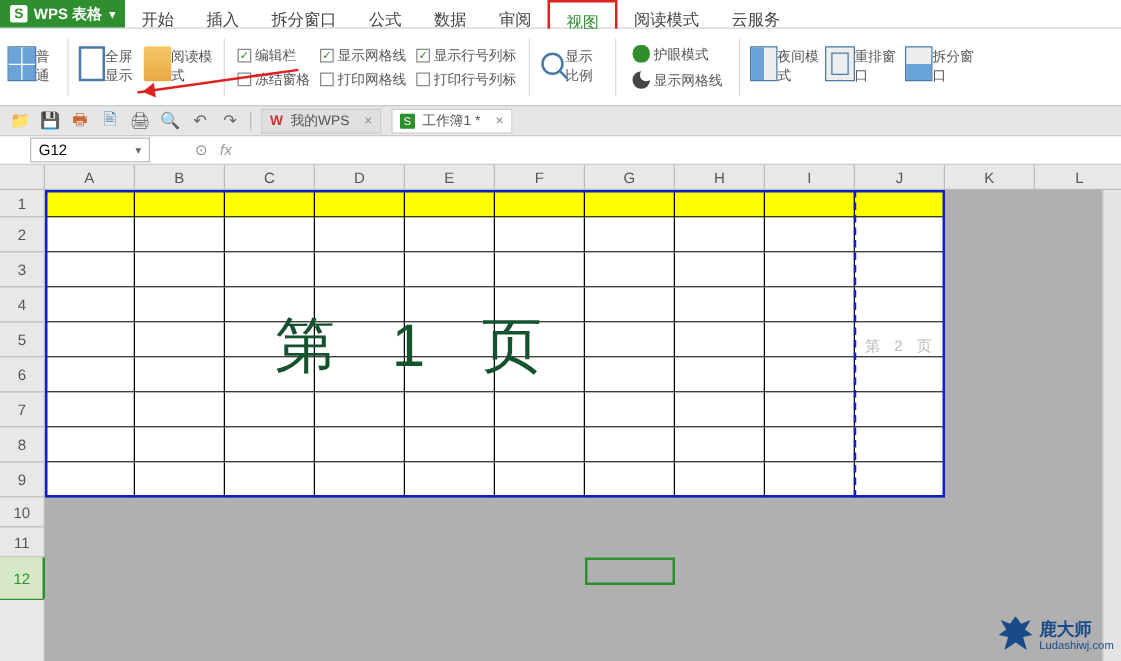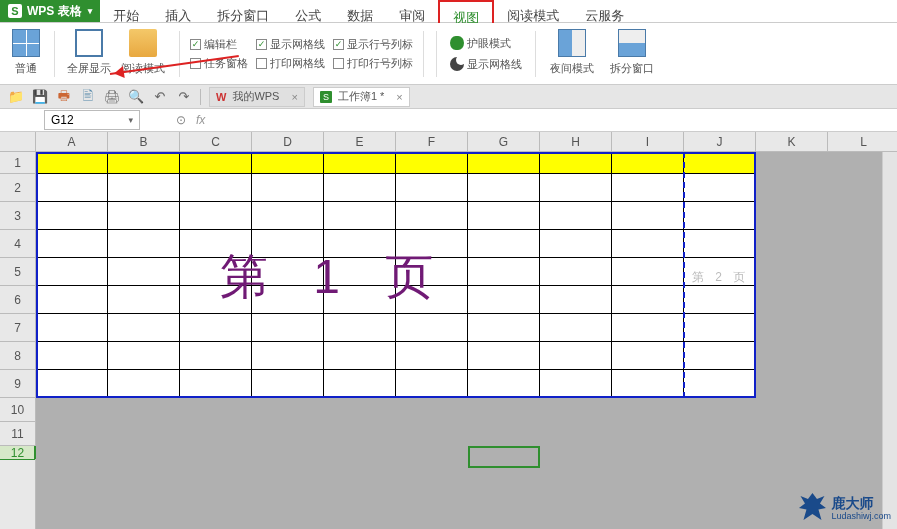--- a/index.html
+++ b/index.html
@@ -10,21 +10,21 @@
   .app-brand { display: flex; align-items: center; background: #2f8f2f; color: #fff; padding: 0 8px; font-size: 12px; font-weight: bold; }
   .app-brand .s-logo { width: 14px; height: 14px; background: #fff; color: #2f8f2f; font-weight: bold; display: inline-flex; align-items: center; justify-content: center; margin-right: 5px; border-radius: 2px; font-size: 11px; }
   .app-brand .dd { margin-left: 6px; font-size: 9px; }
   .menu-tabs { display: flex; align-items: stretch; }
   .menu-tab { padding: 16px 13px; font-size: 13px; color: #444; display: flex; align-items: center; cursor: pointer; }
   .menu-tab.highlighted { border: 2px solid #d22; color: #2f8f2f; }
 
   
   .ribbon { height: 62px; background: #fff; display: flex; align-items: center; padding: 2px 6px; gap: 4px; border-bottom: 1px solid #ccc; position: relative; }
   .rgroup { display: flex; align-items: center; height: 100%; }
-  .rbtn-big { width: 40px; display: flex; flex-direction: column; align-items: center; justify-content: flex-end; font-size: 11px; color: #555; padding-bottom: 2px; cursor: pointer; }
+  .rbtn-big { width: 40px; display: flex; flex-direction: row; align-items: center; justify-content: flex-end; font-size: 11px; color: #555; padding-bottom: 2px; cursor: pointer; }
   .rbtn-big .ico { width: 28px; height: 28px; margin-bottom: 4px; display: flex; align-items: center; justify-content: center; }
   .rbtn-big.hl { background: #e8f4e0; border: 2px solid #d22; }
   .rsep { width: 1px; height: 46px; background: #ddd; margin: 0 4px; }
   .rcol { display: flex; flex-direction: column; gap: 4px; padding: 4px 2px; }
   .rchk { display: flex; align-items: center; font-size: 11px; color: #555; white-space: nowrap; cursor: pointer; }
   .rchk .box { width: 11px; height: 11px; border: 1px solid #888; margin-right: 3px; display: inline-flex; align-items: center; justify-content: center; font-size: 9px; color: #2f8f2f; }
   .rbtn-sm { display: flex; align-items: center; font-size: 11px; color: #555; padding: 1px 3px; cursor: pointer; text-align: center; }
   .rbtn-sm .ico { width: 14px; height: 14px; margin-right: 3px; }
 
   
@@ -55,42 +55,42 @@
   .qat .qbtn { width:16px; height:16px; display:flex; align-items:center; justify-content:center; font-size:13px; color:#666; cursor:pointer; }
   .qat .qsep { width:1px; height:16px; background:#bbb; }
   .doc-tab { display:flex; align-items:center; background:#fff; border:1px solid #ccc; height:20px; padding:0 6px; font-size:11px; color:#555; gap:6px; }
   .doc-tab.inactive { background:#e0e0e0; }
   .doc-tab .w-logo { color:#c33; font-weight:bold; }
   .doc-tab .s-logo2 { background:#2f8f2f; color:#fff; font-size:9px; width:12px; height:12px; display:inline-flex; align-items:center; justify-content:center; border-radius:1px; }
   .doc-tab .x { margin-left:6px; color:#888; cursor:pointer; }
 
   
   .fbar { height:23px; background:#fff; display:flex; align-items:center; border-bottom:1px solid #ccc; }
-  .namebox { margin-left:44px; width:96px; height:20px; border:1px solid #bbb; padding:0 6px; font-size:12px; display:flex; align-items:center; justify-content:space-between; }
+  .namebox { margin-left:24px; width:96px; height:20px; border:1px solid #bbb; padding:0 6px; font-size:12px; display:flex; align-items:center; justify-content:space-between; }
   .namebox .dd { font-size:9px; color:#666; }
   .fx { margin-left:32px; width:18px; text-align:center; color:#888; font-size:12px; }
   .fxlbl { font-style:italic; color:#999; font-size:12px; margin-left:6px; }
 
   
   .sheet-area { position:relative; height: calc(529px - 23px - 62px - 24px - 23px); background:#b0b0b0; display:flex; }
   .corner { width:36px; height:20px; background:#e8e8e8; border-right:1px solid #bbb; border-bottom:1px solid #bbb; }
   .colheads { display:flex; height:20px; background:#e8e8e8; border-bottom:1px solid #bbb; flex:1; }
   .ch { border-right:1px solid #bbb; text-align:center; font-size:12px; color:#555; display:flex; align-items:center; justify-content:center; }
   .rowheads { display:flex; flex-direction:column; width:36px; background:#e8e8e8; border-right:1px solid #bbb; }
   .rh { border-bottom:1px solid #bbb; text-align:center; font-size:12px; color:#555; display:flex; align-items:center; justify-content:center; }
   .rh.sel { background:#d6e8c8; border-bottom:1px solid #2f8f2f; color:#2f8f2f; position:relative; }
   .rh.sel::after{ content:""; position:absolute; right:-1px; top:0; bottom:0; width:2px; background:#2f8f2f; }
   .grid { position:relative; flex:1; }
   .gridrows { display:flex; flex-direction:column; }
   .g-row { display:flex; }
   .g-cell { border-right:1px solid #000; border-bottom:1px solid #000; background:#fff; }
   .g-cell.yellow { background:#ffff00; }
   .page-outline { position:absolute; border:2px solid #1020c8; pointer-events:none; }
   .page-dashed { position:absolute; border-right:2px dashed #1020c8; pointer-events:none; }
-  .page-label { position:absolute; color:#701a75; font-size:48px; font-weight:300; pointer-events:none; letter-spacing:16px; }
+  .page-label { position:absolute; color:#14532d; font-size:48px; font-weight:300; pointer-events:none; letter-spacing:16px; }
   .page-label2 { position:absolute; color:#bbb; font-size:12px; pointer-events:none; letter-spacing:4px; }
   .sel-cell { position:absolute; border:2px solid #2f8f2f; pointer-events:none; }
   .scroll-v { position:absolute; right:0; top:20px; bottom:0; width:15px; background:#e4e4e4; border-left:1px solid #ccc; }
 
   
   .watermark { position:absolute; right:6px; bottom:6px; display:flex; align-items:center; color:#1a4a8a; font-size:14px; font-weight:bold; }
   .watermark .deer { width:30px; height:30px; background:#1a4a8a; margin-right:4px; clip-path: polygon(50% 0, 65% 20%, 90% 10%, 75% 35%, 95% 50%, 70% 55%, 80% 90%, 50% 70%, 20% 90%, 30% 55%, 5% 50%, 25% 35%, 10% 10%, 35% 20%); }
   .watermark .sub { font-size:9px; font-weight:normal; color:#1a4a8a; margin-top:-2px; }
 </style>
 </head>
@@ -138,21 +138,21 @@
   </div>
   <div class="rsep"></div>
 
   <div class="rcol">
     <label class="rchk">
         <span class="box">✓</span>
         <span>编辑栏</span>
       </label>
     <label class="rchk">
         <span class="box"></span>
-        <span>任务窗格</span>
+        <span>冻结窗格</span>
       </label>
   </div>
   <div class="rcol">
     <label class="rchk">
         <span class="box">✓</span>
         <span>显示网格线</span>
       </label>
     <label class="rchk">
         <span class="box"></span>
         <span>打印网格线</span>
@@ -163,37 +163,47 @@
         <span class="box">✓</span>
         <span>显示行号列标</span>
       </label>
     <label class="rchk">
         <span class="box"></span>
         <span>打印行号列标</span>
       </label>
   </div>
   <div class="rsep"></div>
 
+  <div class="rbtn-big" style="width:52px">
+    <div class="ico">
+        <div class="ico-mag"></div>
+      </div>
+    <span>显示比例</span>
+  </div>
   <div class="rsep"></div>
 
   <div class="rcol">
     <div class="rbtn-sm">
         <span class="ico ico-eye"></span>
         <span>护眼模式</span>
       </div>
     <div class="rbtn-sm">
         <span class="ico ico-moon"></span>
         <span>显示网格线</span>
       </div>
   </div>
   <div class="rsep"></div>
 
   <div class="rbtn-big" style="width:56px">
     <div class="ico ico-freeze"></div>
     <span>夜间模式</span>
+  </div>
+  <div class="rbtn-big" style="width:60px">
+    <div class="ico ico-rearr"></div>
+    <span>重排窗口</span>
   </div>
   <div class="rbtn-big" style="width:56px">
     <div class="ico ico-split"></div>
     <span>拆分窗口</span>
   </div>
 </div>
 
 <div class="qat">
   <span class="qbtn" style="color:#e8a840">📁</span>
   <span class="qbtn" style="color:#3a8">💾</span>
@@ -250,21 +260,21 @@
           <div class="rh" style="height: 28px;">2</div>
           <div class="rh" style="height: 28px;">3</div>
           <div class="rh" style="height: 28px;">4</div>
           <div class="rh" style="height: 28px;">5</div>
           <div class="rh" style="height: 28px;">6</div>
           <div class="rh" style="height: 28px;">7</div>
           <div class="rh" style="height: 28px;">8</div>
           <div class="rh" style="height: 28px;">9</div>
           <div class="rh" style="height: 24px;">10</div>
           <div class="rh" style="height: 24px;">11</div>
-          <div class="rh sel" style="height: 14px;">12</div>
+          <div class="rh sel" style="height: 34px;">12</div>
         </div>
       <div class="grid" id="grid">
         <div class="gridrows" id="gridrows">
             <div class="g-row" style="height: 22px;">
               <div class="g-cell yellow" style="width: 72px;"></div>
               <div class="g-cell yellow" style="width: 72px;"></div>
               <div class="g-cell yellow" style="width: 72px;"></div>
               <div class="g-cell yellow" style="width: 72px;"></div>
               <div class="g-cell yellow" style="width: 72px;"></div>
               <div class="g-cell yellow" style="width: 72px;"></div>

